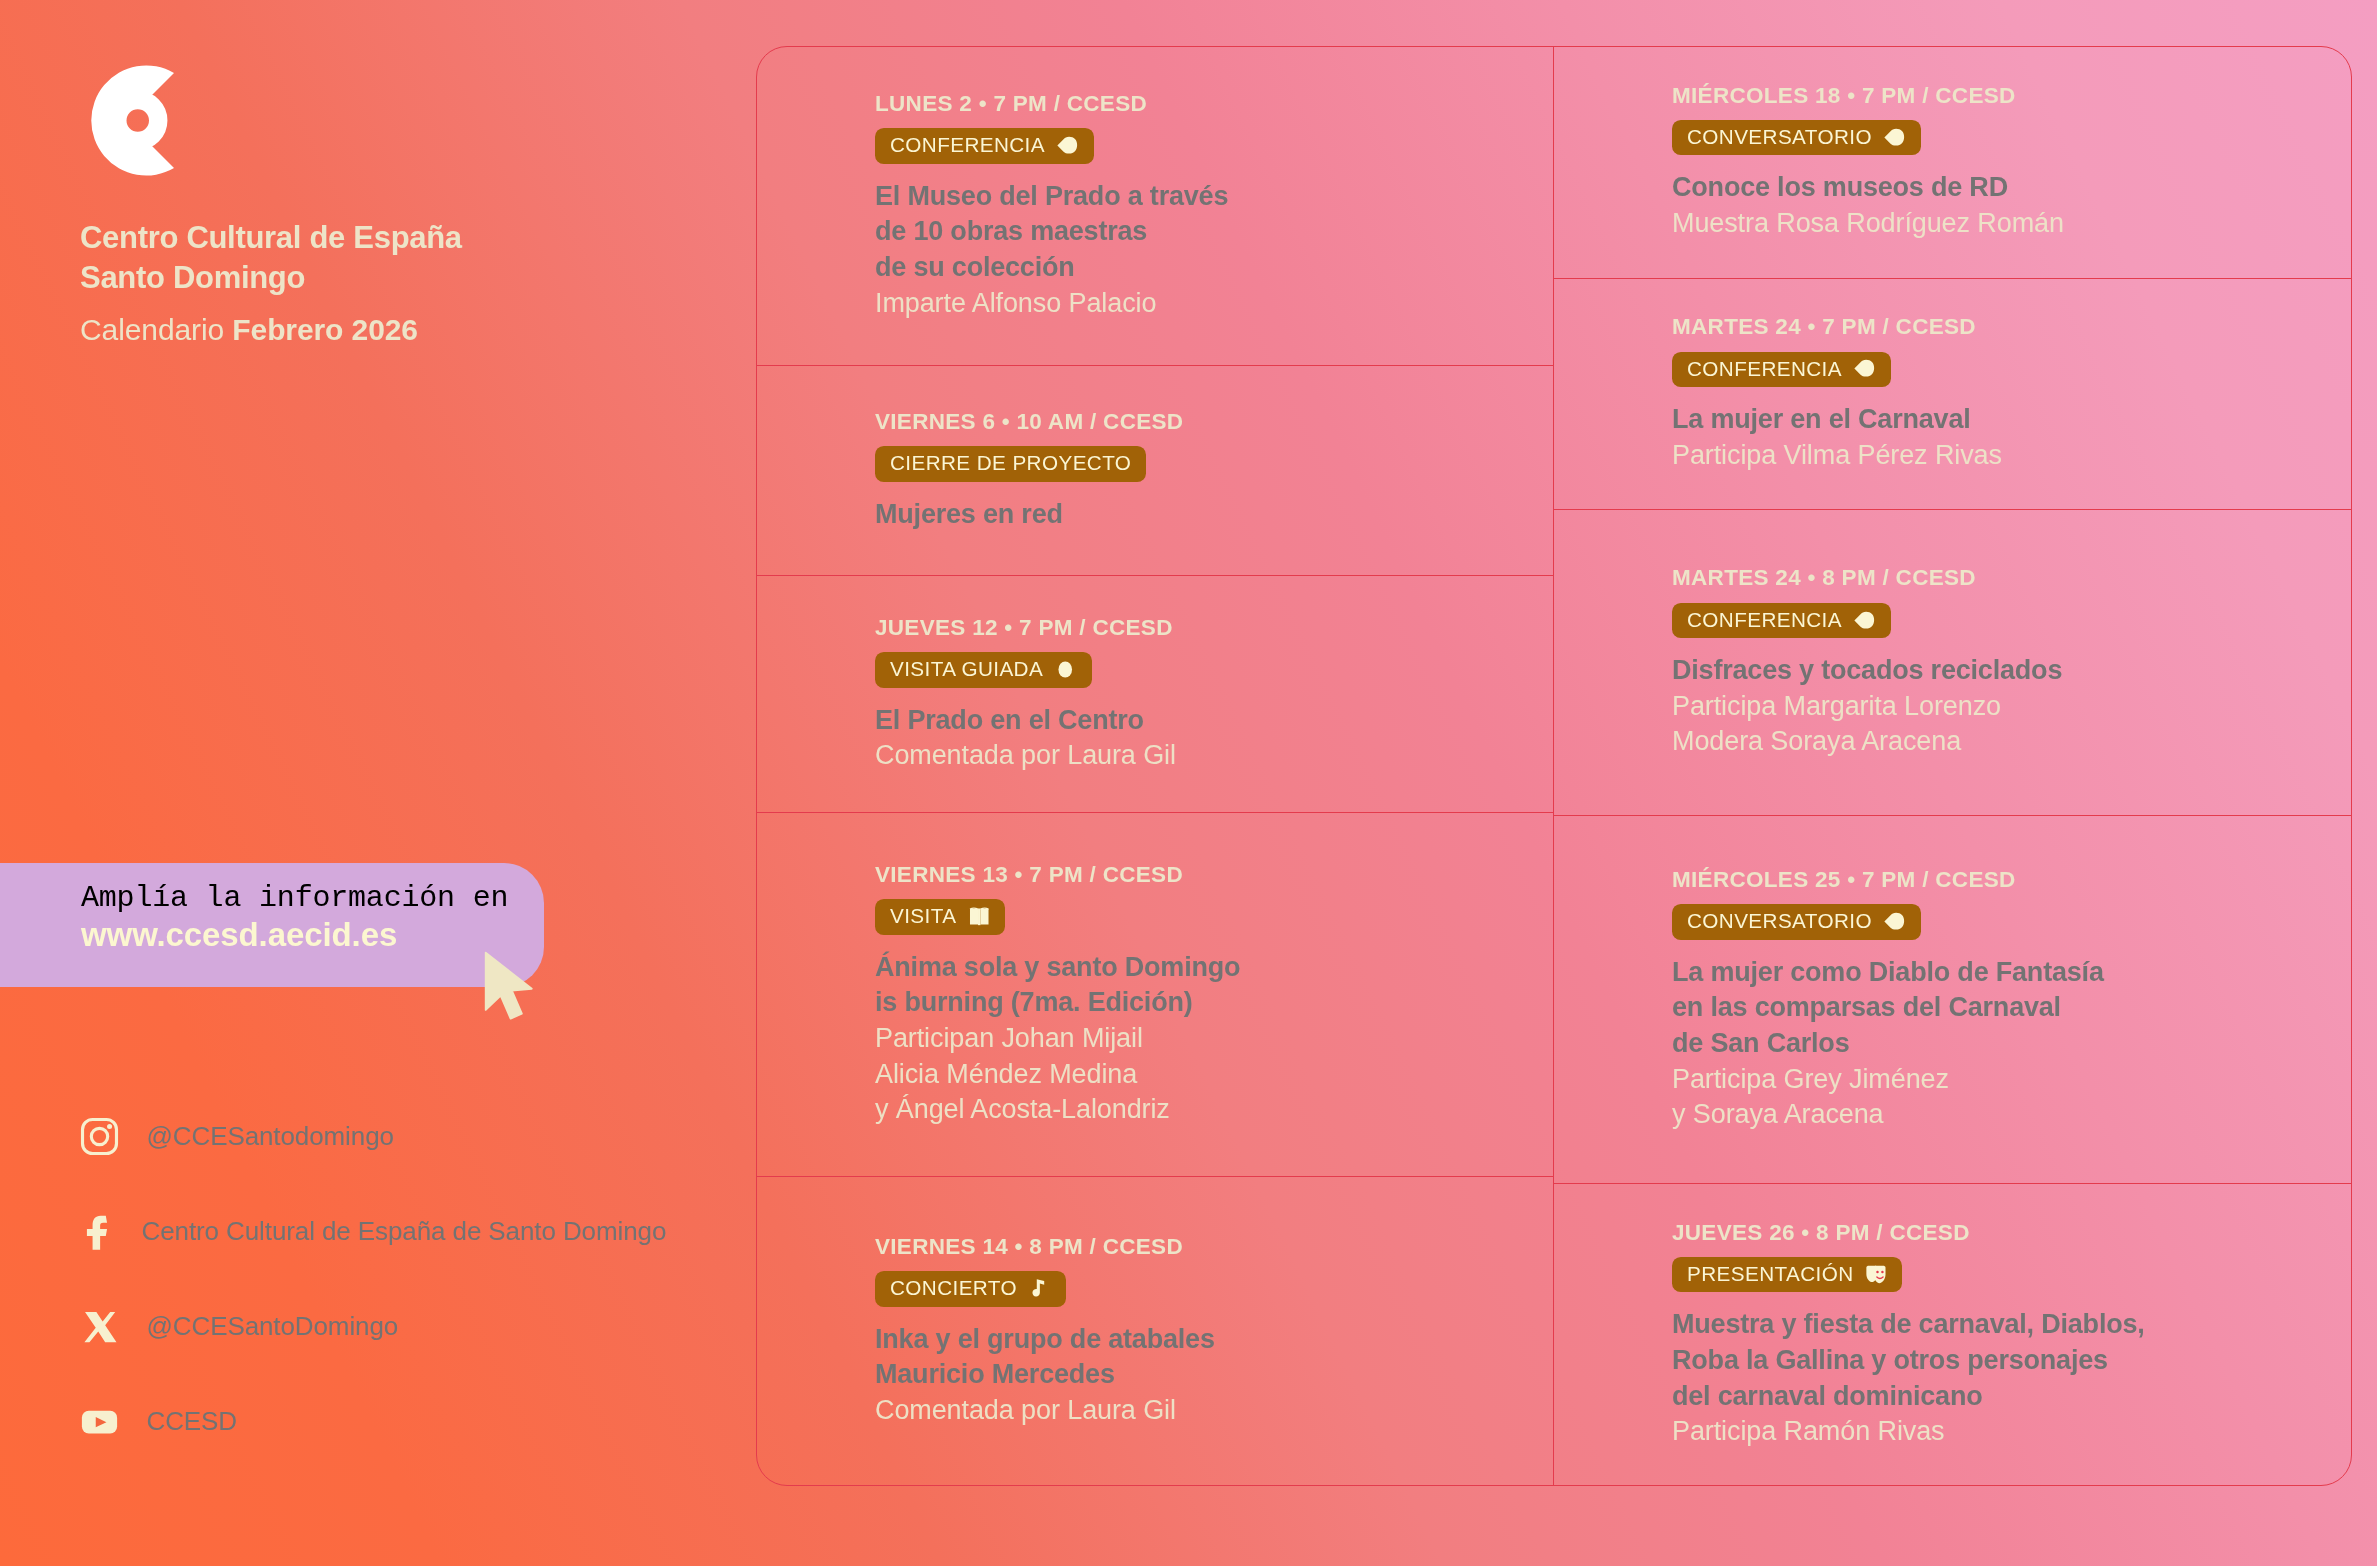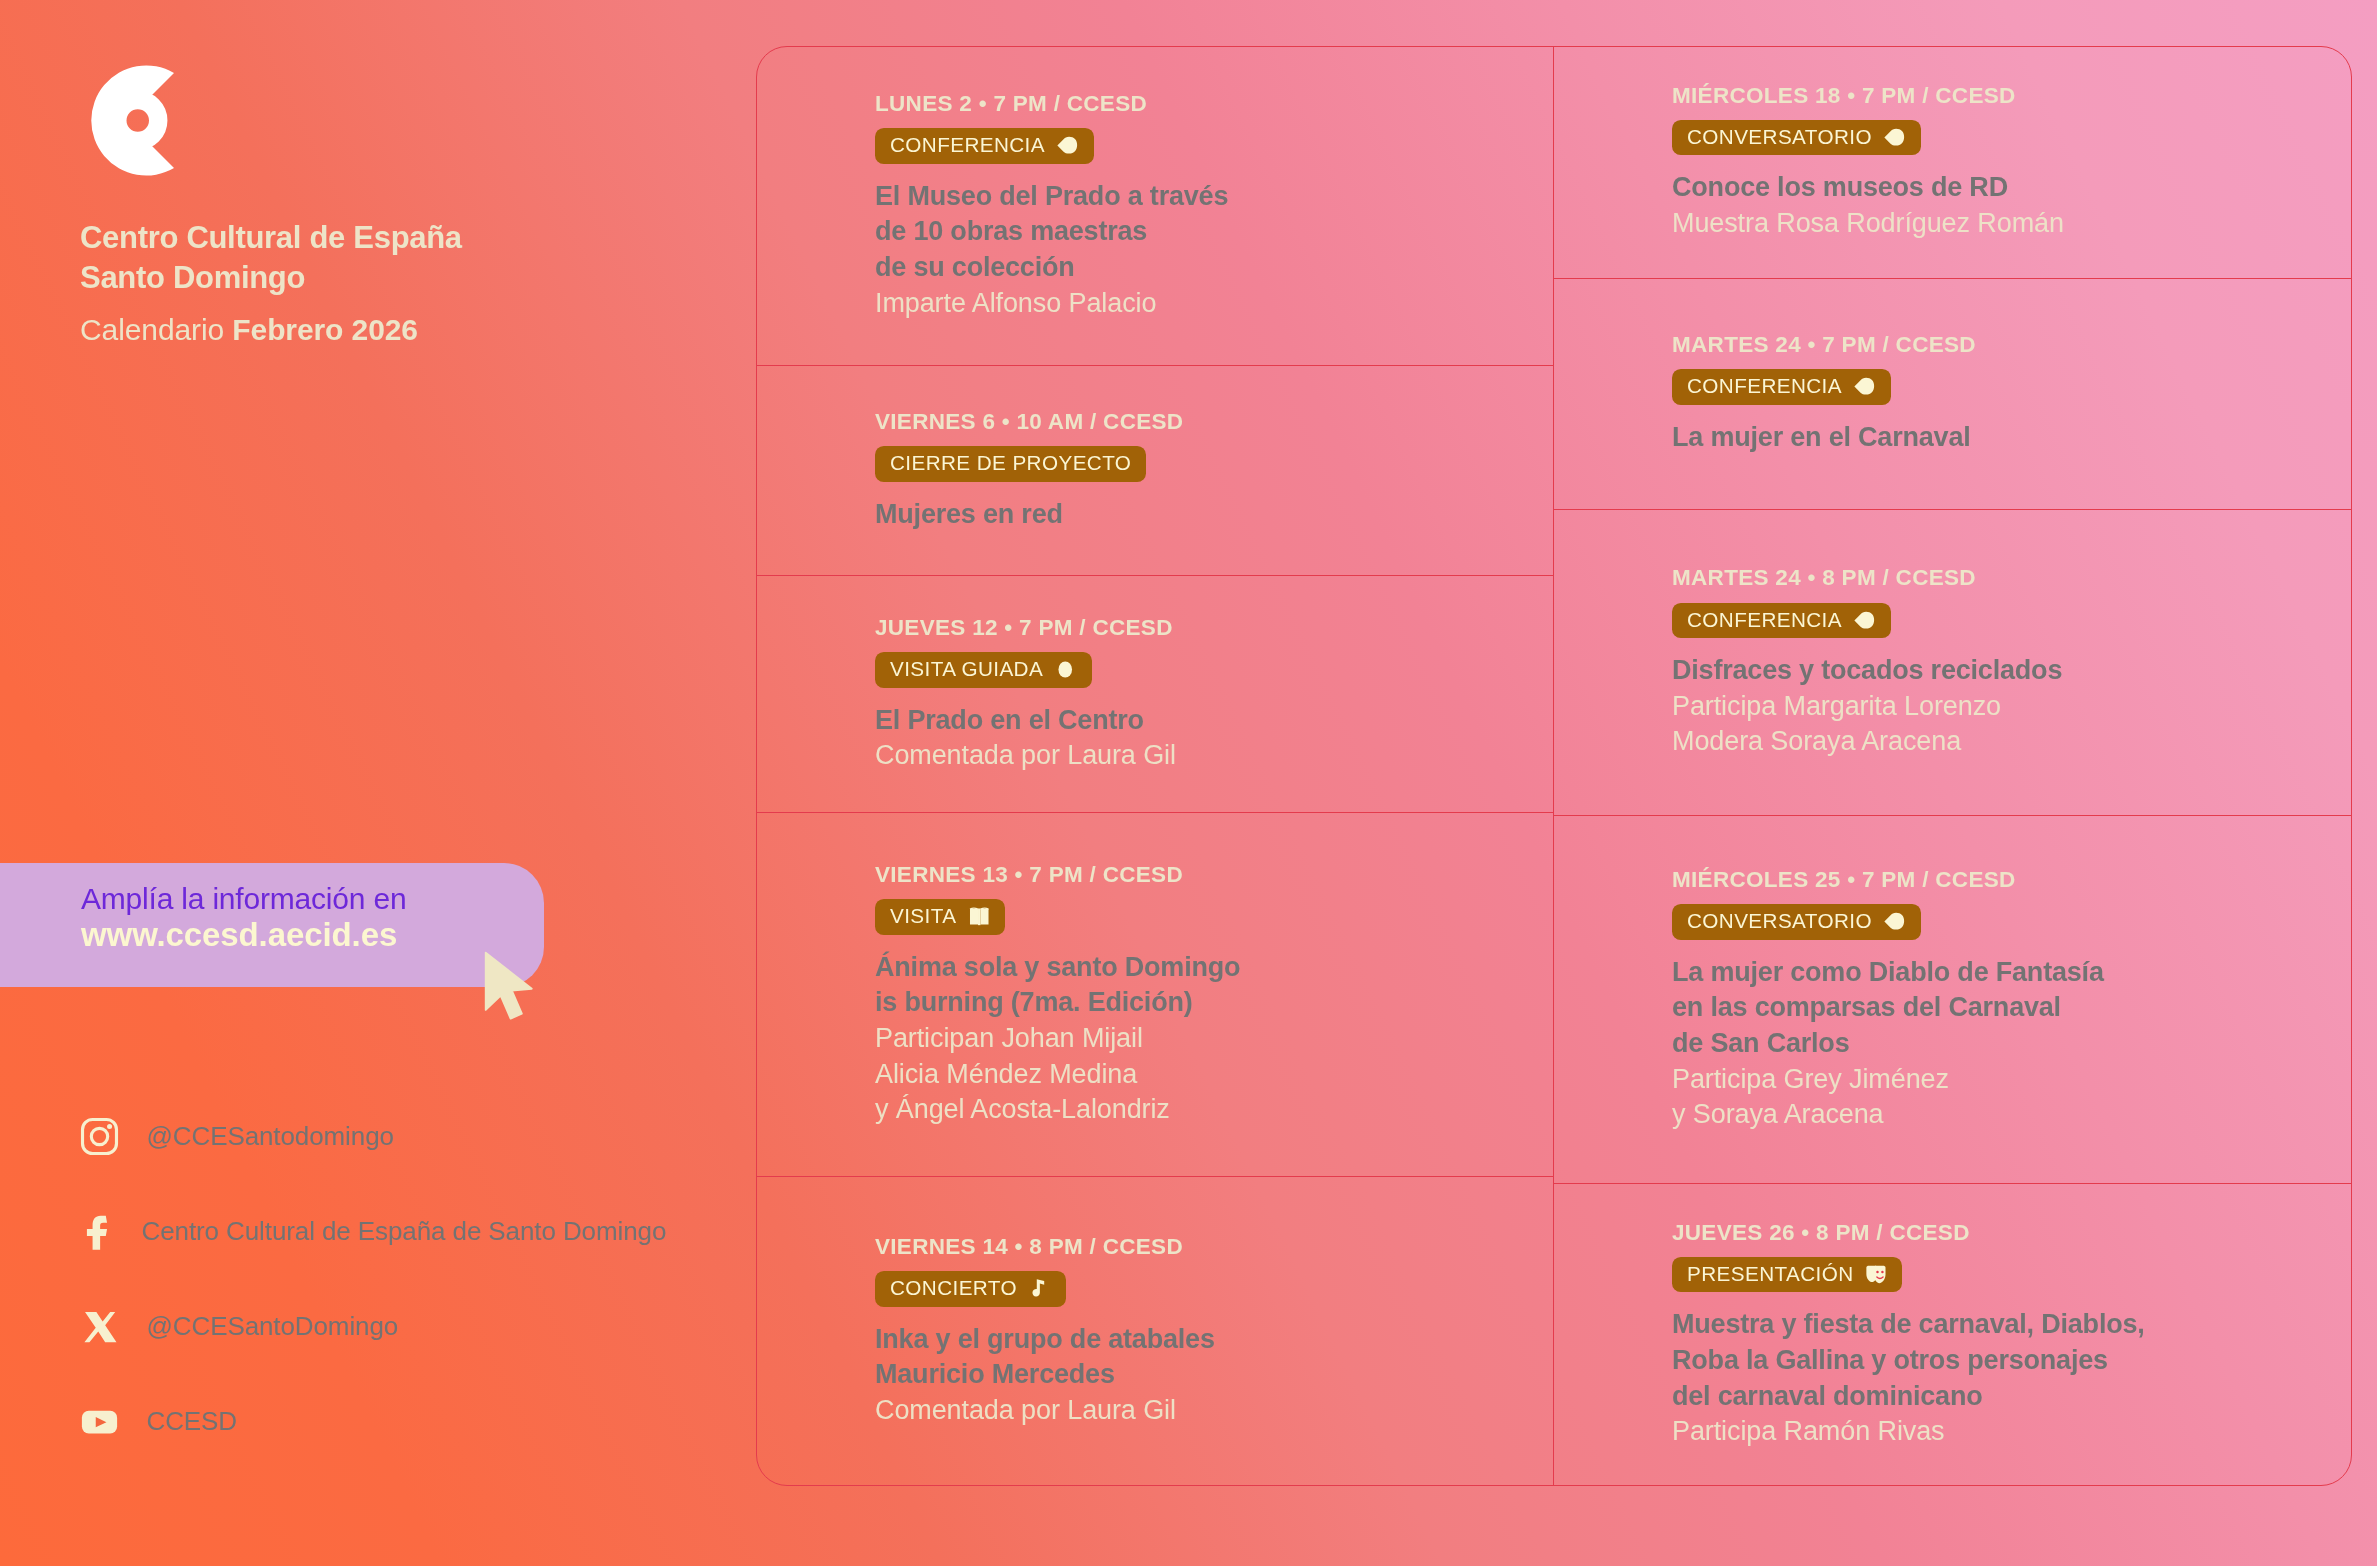--- a/index.html
+++ b/index.html
@@ -40,21 +40,21 @@
   #brand-subtitle .bold { font-weight:700; }
 
   
   #info-callout {
     position:absolute; left:-44px; top:863px; width:588px; height:124px;
     background:#D3A9DC;
     border-top-right-radius:40px; border-bottom-right-radius:40px;
     border-top-left-radius:40px; border-bottom-left-radius:40px;
     padding:19px 25px 0 125px;
   }
-  #callout-line1 { color:#6d28d9; font-size:30px; line-height:1.12; letter-spacing:-0.2px;}
+  #callout-line1 { color:#000000; font-size:30px; line-height:1.12; letter-spacing:-0.2px;font-family:Liberation Mono, monospace;}
   #callout-line2 { color:#FCF7D0; font-size:33px; font-weight:700; line-height:1.18; letter-spacing:-0.1px;}
 
   #mouse-cursor { position:absolute; left:482px; top:950px; width:56px; height:75px; }
 
   
   #social-list { position:absolute; left:80px; top:1089px; width:657px; }
   .social-row { display:flex; align-items:center; height:95px; }
   .social-icon { width:39px; height:39px; flex:0 0 39px; display:flex; align-items:center; justify-content:center; }
   .social-label { margin-left:27.5px; color:#737373; font-size:26px; letter-spacing:-0.1px; white-space:nowrap; }
   .social-row.facebook .social-label { margin-left:22.5px; }
@@ -271,20 +271,22 @@
       <div class="event-card" style="flex: 0 0 16.1%;">
         <div class="card-inner"><div class="event-date">MARTES 24 • 7 PM / CCESD</div><div class="event-badge">
             <span class="badge-text">CONFERENCIA</span>
             <span class="badge-icon">
               <svg width="22.5" height="21" viewBox="0 0 36 34">
                 <path d="M21 3 C29 3 34 8 34 16 C34 24 29 30 21 30 C17 30 14 29 12 27 L2 17 L12 7 C14 4.5 17 3 21 3 Z" fill="#FBF6D4"></path>
               </svg>
             </span>
           </div><div class="event-title">
             <div>La mujer en el Carnaval</div>
+          </div><div class="event-meta">
+            <div>Participa Vilma Pérez Rivas</div>
           </div></div>
       </div>
       <div class="event-card" style="flex: 0 0 21.3%;">
         <div class="card-inner"><div class="event-date">MARTES 24 • 8 PM / CCESD</div><div class="event-badge">
             <span class="badge-text">CONFERENCIA</span>
             <span class="badge-icon">
               <svg width="22.5" height="21" viewBox="0 0 36 34">
                 <path d="M21 3 C29 3 34 8 34 16 C34 24 29 30 21 30 C17 30 14 29 12 27 L2 17 L12 7 C14 4.5 17 3 21 3 Z" fill="#FBF6D4"></path>
               </svg>
             </span>

